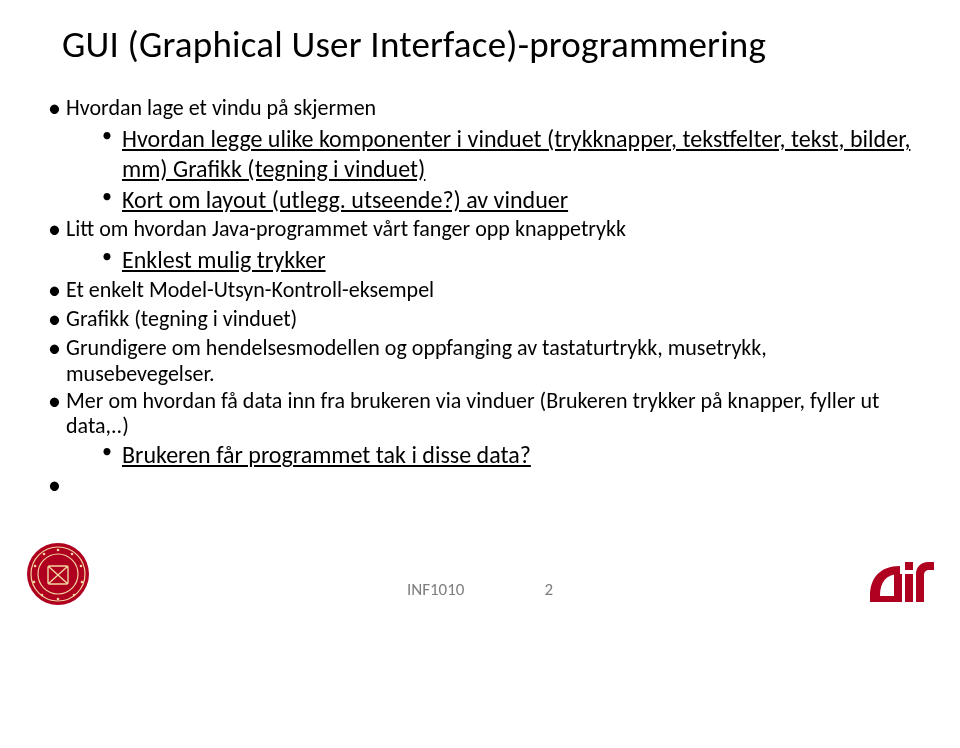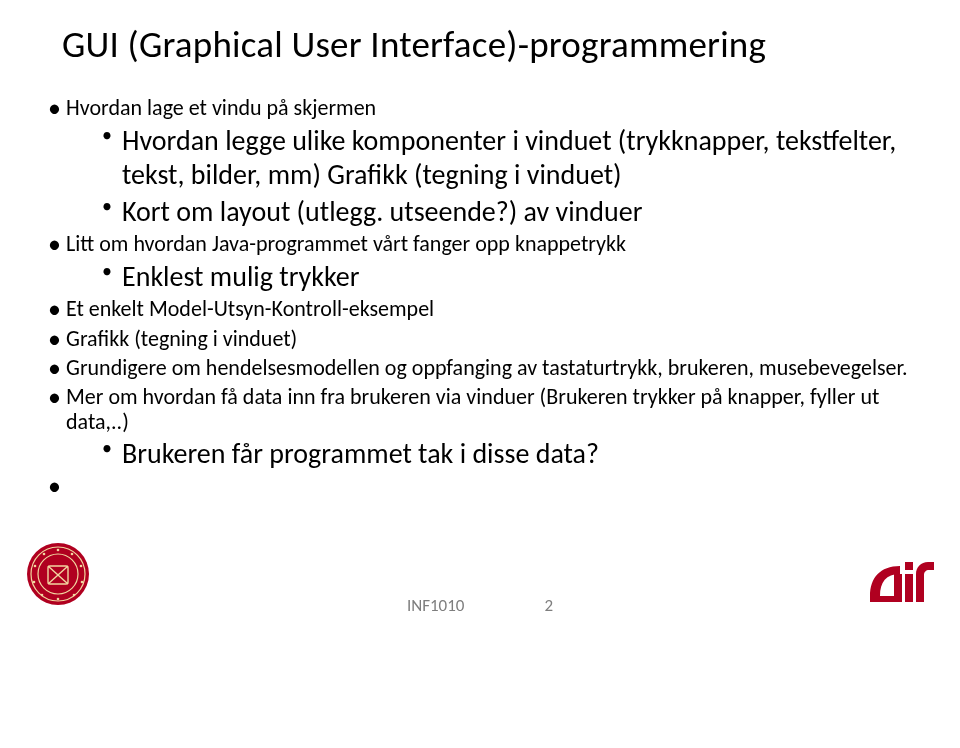--- a/index.html
+++ b/index.html
@@ -6,22 +6,22 @@
   html, body { width: 960px; height: 748px; font-family: Calibri, "Segoe UI", Arial, sans-serif; background: #fff; color: #000; }
   .slide { position: relative; width: 960px; height: 616px; padding: 18px 48px 0 48px; }
   .title { font-size: 37px; font-weight: 400; margin: 4px 0 28px 14px; letter-spacing: 0.2px; }
   ul.top { list-style: none; }
   ul.top > li { margin-bottom: 2px; }
   .b1 { display: flex; align-items: flex-start; }
   .b1 .dot { width: 18px; flex: 0 0 18px; font-size: 26px; line-height: 1.05; color: #000; }
   .b1 .txt { font-size: 22px; line-height: 1.15; }
   .b2row { display: flex; align-items: flex-start; margin-left: 54px; margin-top: 2px; margin-bottom: 2px; }
   .b2row .dot { width: 20px; flex: 0 0 20px; font-size: 20px; line-height: 1.15; color: #000; }
-  .b2row .txt { font-size: 28px; line-height: 1.22; }
-  .footer { position: absolute; bottom: 0; left: 0; width: 960px; display: flex; align-items: flex-start; justify-content: center; }
+  .b2row .txt { font-size: 24px; line-height: 1.22; text-decoration: underline; }
+  .footer { position: absolute; bottom: 16px; left: 0; width: 960px; display: flex; align-items: flex-start; justify-content: center; }
   .footer .course { color: #7e7e7e; font-size: 17px; margin-right: 80px; }
   .footer .page { color: #7e7e7e; font-size: 17px; }
   .seal { position: absolute; left: 26px; bottom: 10px; width: 64px; height: 64px; }
   .ifi { position: absolute; right: 26px; bottom: 14px; width: 64px; height: 40px; }
 </style>
 </head>
 <body>
 
 <div class="slide">
 
@@ -65,21 +65,21 @@
     <li>
       <div class="b1">
         <span class="dot">•</span>
         <span class="txt">Grafikk (tegning i vinduet)</span>
       </div>
     </li>
 
     <li>
       <div class="b1">
         <span class="dot">•</span>
-        <span class="txt">Grundigere om hendelsesmodellen og oppfanging av tastaturtrykk, brukeren, musebevegelser.</span>
+        <span class="txt">Grundigere om hendelsesmodellen og oppfanging av tastaturtrykk, musetrykk, musebevegelser.</span>
       </div>
     </li>
 
     <li>
       <div class="b1">
         <span class="dot">•</span>
         <span class="txt">Mer om hvordan få data inn fra brukeren via vinduer (Brukeren trykker på knapper, fyller ut data,..)</span>
       </div>
       <div class="b2row">
         <span class="dot">•</span>

